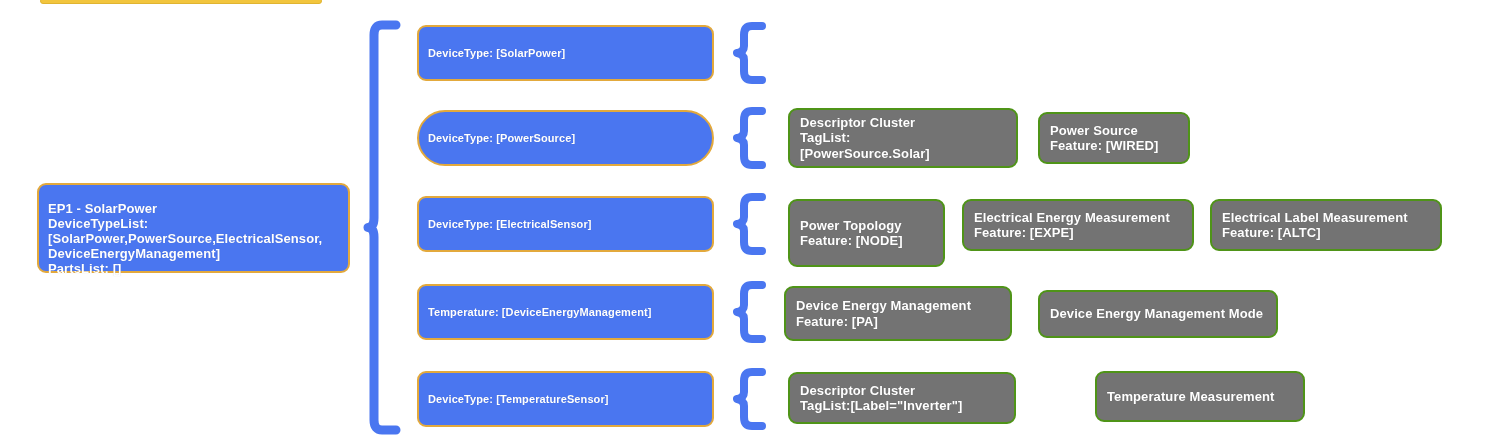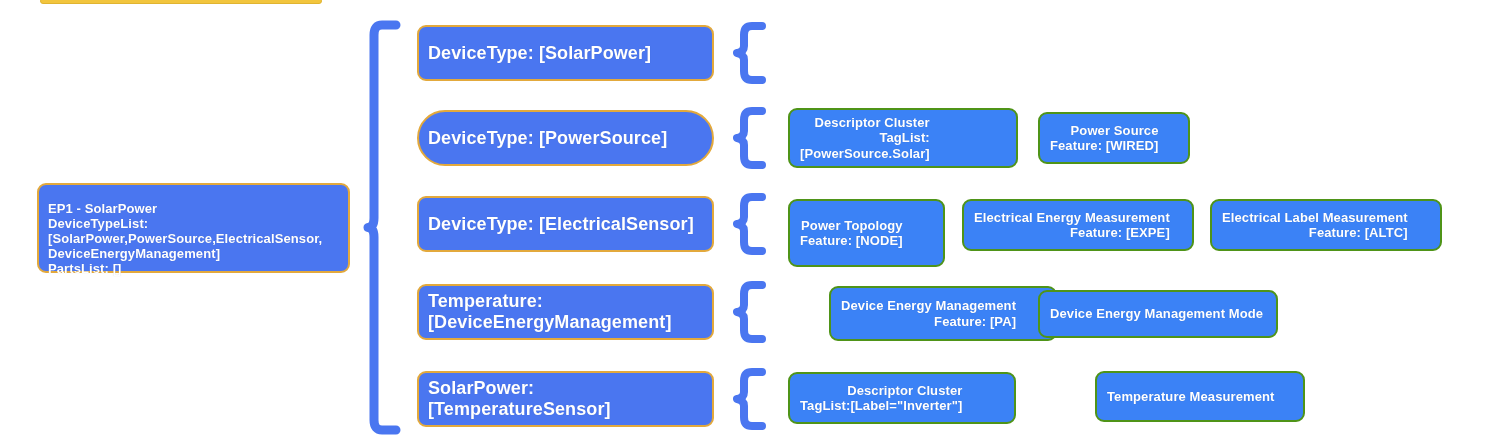--- a/index.html
+++ b/index.html
@@ -25,28 +25,27 @@
     font-weight: bold;
     letter-spacing: 0.1px;
     text-shadow: 0 0 1px rgba(0,0,0,0.18);
     white-space: pre-line;
     line-height: 1.16;
   }
   .node.blue {
     background: #4a76f0;
     border: 2px solid #e3a93c;
     padding: 0 9px;
-    font-size: 18px;
+    font-size: 11px;
   }
   .node.green {
-    background: #3b82f6;
+    background: #737373;
     border: 2px solid #4f9418;
     padding: 0 10px;
     font-size: 13px;
-    text-align: right;
   }
   .node.ep {
     font-size: 13px;
     align-items: flex-start;
     padding-top: 16px;
   }
   .brace {
     position: absolute;
     color: #4a76f0;
     overflow: visible;
@@ -99,25 +98,25 @@
 Feature: [NODE]</div>
   <div class="node green" style="left:962px; top:199px; width:232px; height:52px;">Electrical Energy Measurement
 Feature: [EXPE]</div>
   <div class="node green" style="left:1210px; top:199px; width:232px; height:52px;">Electrical Label Measurement
 Feature: [ALTC]</div>
 
   <div class="node blue" style="left:417px; top:284px; width:297px; height:56px;">Temperature: [DeviceEnergyManagement]</div>
   <svg class="brace" style="left:728px; top:281px; width:42px; height:62px;" viewBox="0 0 42 62">
     <path d="M34 4 L24 4 Q16 4 16 13 L16 24 Q16 30 9 31 Q16 32 16 38 L16 49 Q16 58 24 58 L34 58" fill="none" stroke="#4a76f0" stroke-width="8" stroke-linecap="round" stroke-linejoin="round"></path>
   </svg>
-  <div class="node green" style="left:829px; top:286px; width:228px; height:55px;">Device Energy Management
+  <div class="node green" style="left:784px; top:286px; width:228px; height:55px;">Device Energy Management
 Feature: [PA]</div>
   <div class="node green" style="left:1038px; top:290px; width:240px; height:48px;">Device Energy Management Mode</div>
 
-  <div class="node blue" style="left:417px; top:371px; width:297px; height:56px;">SolarPower: [TemperatureSensor]</div>
+  <div class="node blue" style="left:417px; top:371px; width:297px; height:56px;">DeviceType: [TemperatureSensor]</div>
   <svg class="brace" style="left:728px; top:368px; width:42px; height:62px;" viewBox="0 0 42 62">
     <path d="M34 4 L24 4 Q16 4 16 13 L16 24 Q16 30 9 31 Q16 32 16 38 L16 49 Q16 58 24 58 L34 58" fill="none" stroke="#4a76f0" stroke-width="8" stroke-linecap="round" stroke-linejoin="round"></path>
   </svg>
   <div class="node green" style="left:788px; top:372px; width:228px; height:52px;">Descriptor Cluster
 TagList:[Label="Inverter"]</div>
   <div class="node green" style="left:1095px; top:371px; width:210px; height:51px;border-radius:9px;">Temperature Measurement</div>
 
 </div>
 
 </body></html>

